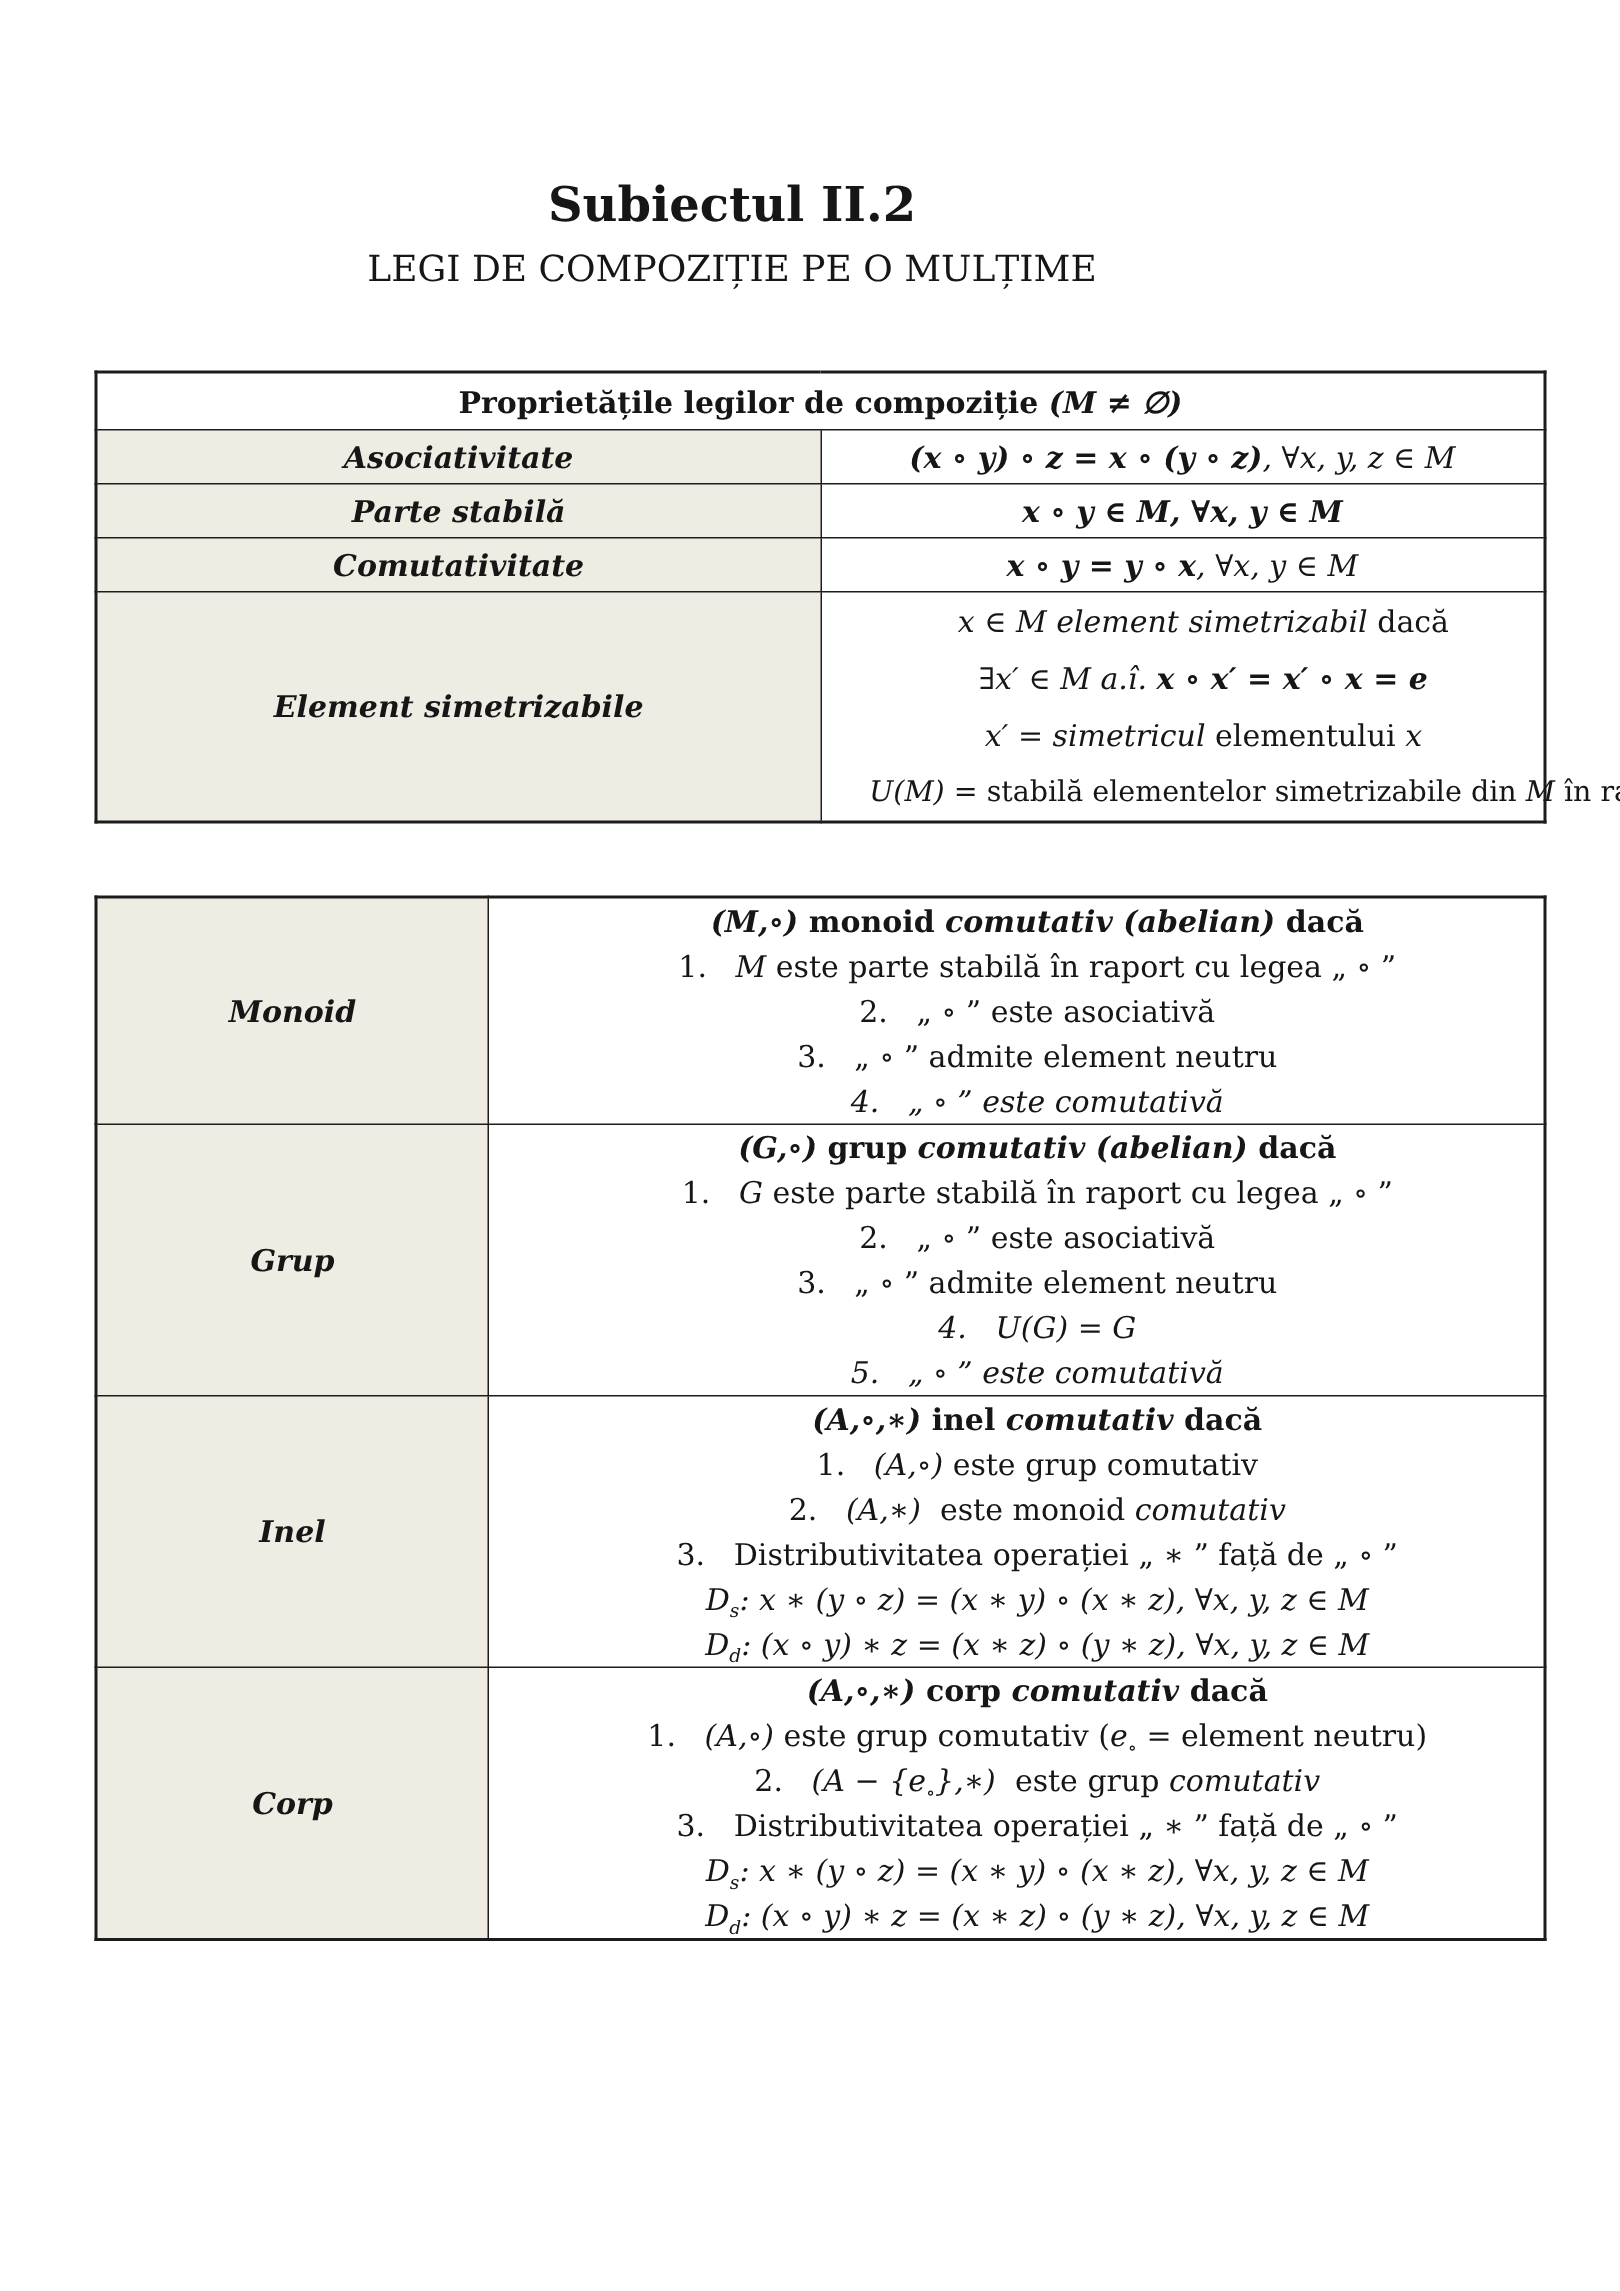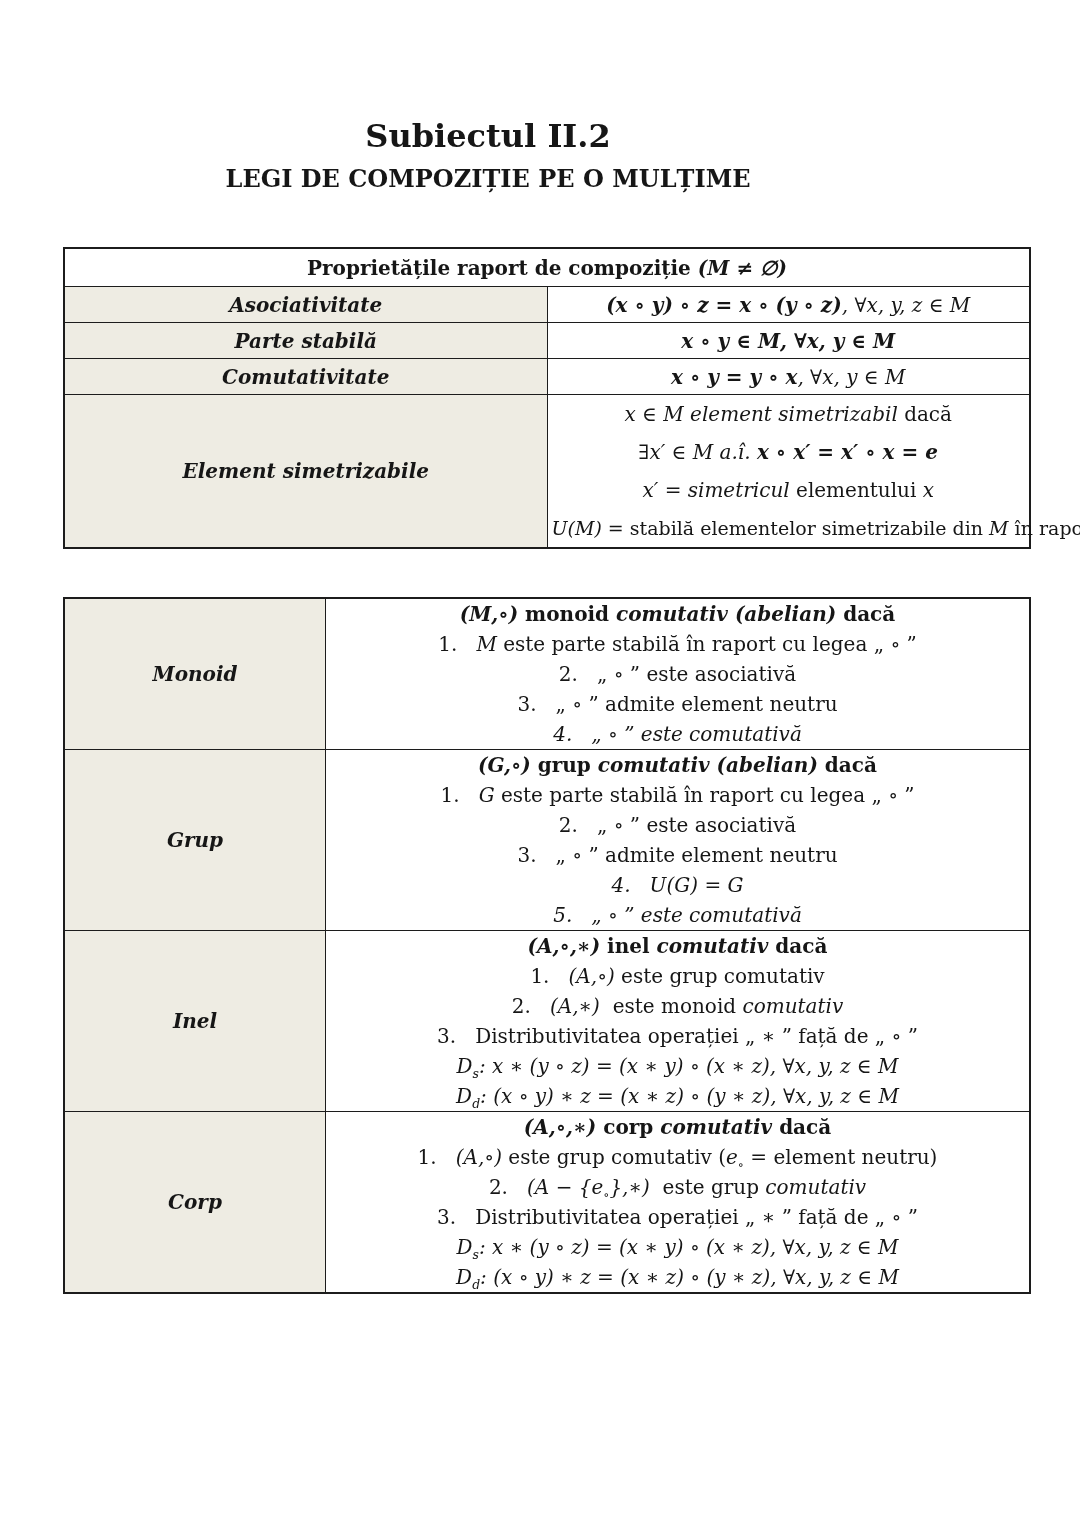--- a/index.html
+++ b/index.html
@@ -9,21 +9,21 @@
     color:#161616;
     overflow:hidden;
   }
   .page{width:976px;height:1527px;position:relative;}
   .title{
     margin:0;padding-top:116px;
     text-align:center;font-size:32px;font-weight:bold;line-height:40px;
   }
   .subtitle{
     margin:8px 0 0 0;
-    text-align:center;font-size:24px;font-weight:bold;line-height:30px;
+    text-align:center;font-size:24px;font-weight:normal;line-height:30px;
   }
   table{
     border-collapse:collapse;
     table-layout:fixed;
     margin-left:63px;
     width:968px;
   }
   .props{margin-top:53px;}
   .structs{margin-top:48px;}
   td{
@@ -41,20 +41,21 @@
   .lbl{
     width:252px;
     background:#eeece3;
     font-weight:bold;font-style:italic;
     font-size:20px;
   }
   .h39{height:36px;}
   .cell-lines{
     display:flex;flex-direction:column;justify-content:space-between;
     height:100%;
+    margin-left:28px;
   }
   .props .cell-lines .line{height:38px;line-height:38px;white-space:nowrap;}
   .structs .cell-lines .line{height:30px;line-height:30px;white-space:nowrap;}
   .line-sm{font-size:19px;}
   .h-big{height:151px;}
   .h-monoid{height:148px;}
   .h-grup{height:178px;}
   .h-inel{height:174px;}
   .h-corp{height:175px;}
   .b{font-weight:bold;}
@@ -65,21 +66,21 @@
 <body>
 
 <div class="page">
 
   <h1 class="title">Subiectul II.2</h1>
   <h2 class="subtitle">LEGI DE COMPOZIȚIE PE O MULȚIME</h2>
 
   <table class="props">
     <tbody>
         <tr>
-      <td colspan="2" class="thead"><span class="b">Proprietățile raport de compoziție </span><span class="it">(M ≠ ∅)</span></td>
+      <td colspan="2" class="thead"><span class="b">Proprietățile legilor de compoziție </span><span class="it">(M ≠ ∅)</span></td>
     </tr>
     <tr class="h39">
       <td class="lbl">Asociativitate</td>
       <td class="val"><span class="b it">(x ∘ y) ∘ z = x ∘ (y ∘ z)</span><span class="it">, ∀x, y, z ∈ M</span></td>
     </tr>
     <tr class="h39">
       <td class="lbl">Parte stabilă</td>
       <td class="val"><span class="b it">x ∘ y ∈ M, ∀x, y ∈ M</span></td>
     </tr>
     <tr class="h39">

